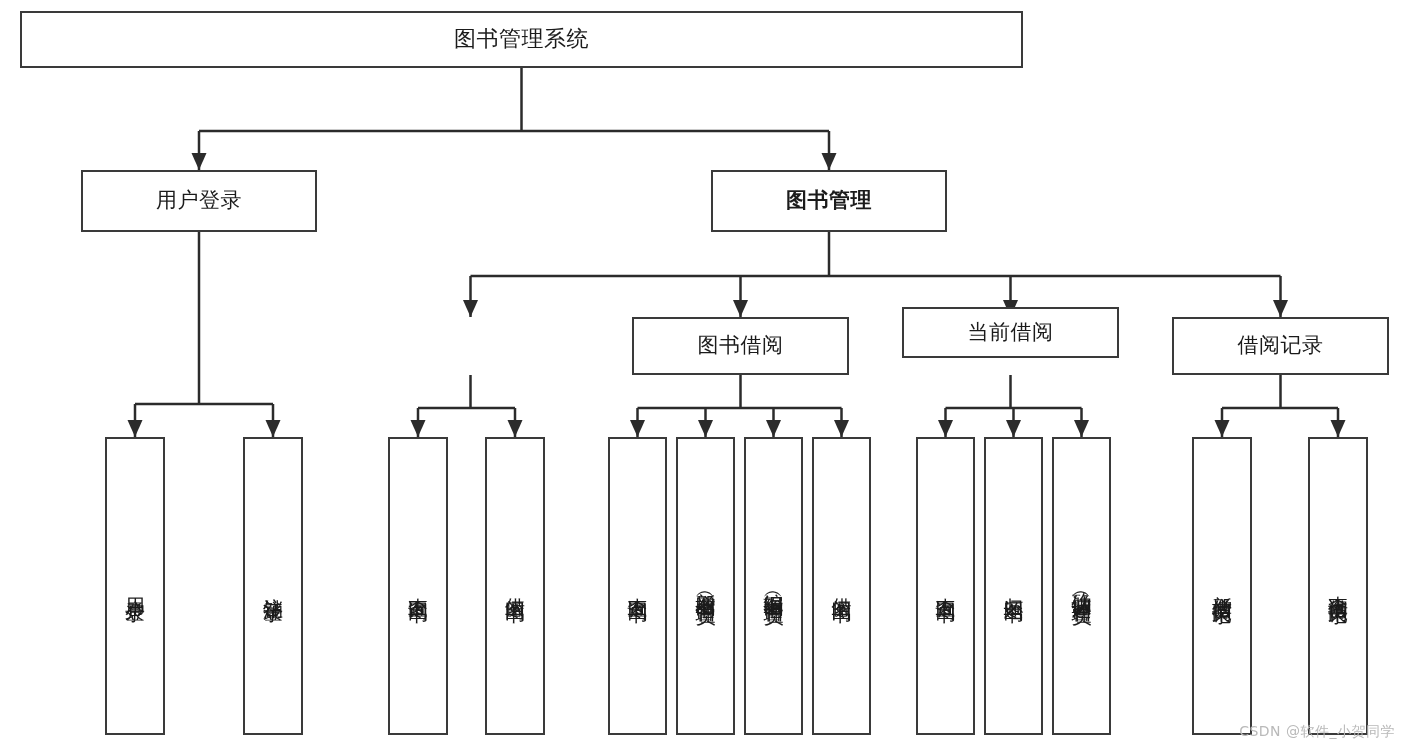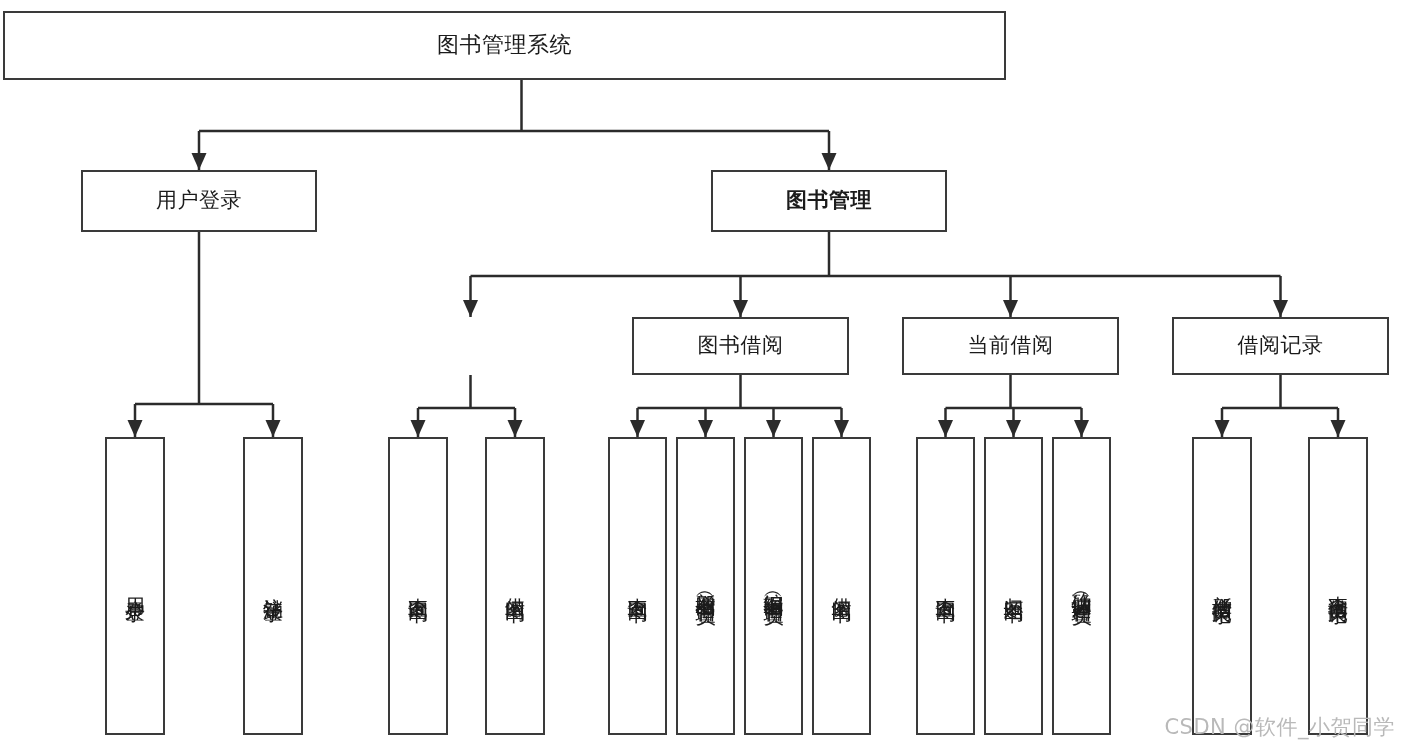--- a/index.html
+++ b/index.html
@@ -52,21 +52,21 @@
     left: 0;
     top: 0;
     width: 1405px;
     height: 747px;
     pointer-events: none;
   }
   #watermark {
     position: absolute;
     right: 10px;
     bottom: 6px;
-    font-size: 21px;
+    font-size: 14px;
     color: #b9b9b9;
     white-space: nowrap;
     letter-spacing: 0.5px;
   }
 </style>
 </head>
 <body>
 
 <div id="diagram-root">
 
@@ -118,38 +118,38 @@
       <line x1="1081.5" y1="408" x2="1081.5" y2="437" stroke="#2b2b2b" stroke-width="2.5"></line>
       <path d="M 1074 420 L 1089 420 L 1081.5 437 Z" fill="#2b2b2b"></path>
       <line x1="1280.5" y1="375" x2="1280.5" y2="408" stroke="#2b2b2b" stroke-width="2.5"></line>
       <line x1="1222" y1="408" x2="1338" y2="408" stroke="#2b2b2b" stroke-width="2.5"></line>
       <line x1="1222" y1="408" x2="1222" y2="437" stroke="#2b2b2b" stroke-width="2.5"></line>
       <path d="M 1214.5 420 L 1229.5 420 L 1222 437 Z" fill="#2b2b2b"></path>
       <line x1="1338" y1="408" x2="1338" y2="437" stroke="#2b2b2b" stroke-width="2.5"></line>
       <path d="M 1330.5 420 L 1345.5 420 L 1338 437 Z" fill="#2b2b2b"></path>
     </svg>
 
-  <div class="node node-root" style="left:3px; top:11px; width:1003px; height:69px;">
+  <div class="node node-root" style="left:20px; top:11px; width:1003px; height:57px;">
     <span class="node-h">图书管理系统</span>
   </div>
 
   <div class="node" style="left:81px; top:170px; width:236px; height:62px;">
     <span class="node-h">用户登录</span>
   </div>
 
   <div class="node" style="left:711px; top:170px; width:236px; height:62px;font-weight:bold;">
     <span class="node-h">图书管理</span>
   </div>
 
 
   <div class="node" style="left:632px; top:317px; width:217px; height:58px;">
     <span class="node-h">图书借阅</span>
   </div>
 
-  <div class="node" style="left:902px; top:317px; width:217px; height:58px;">
+  <div class="node" style="left:902px; top:307px; width:217px; height:51px;">
     <span class="node-h">当前借阅</span>
   </div>
 
   <div class="node" style="left:1172px; top:317px; width:217px; height:58px;">
     <span class="node-h">借阅记录</span>
   </div>
 
   <div class="node" style="left:105px; top:437px; width:60px; height:298px;">
     <span class="node-v">用户登录</span>
   </div>

